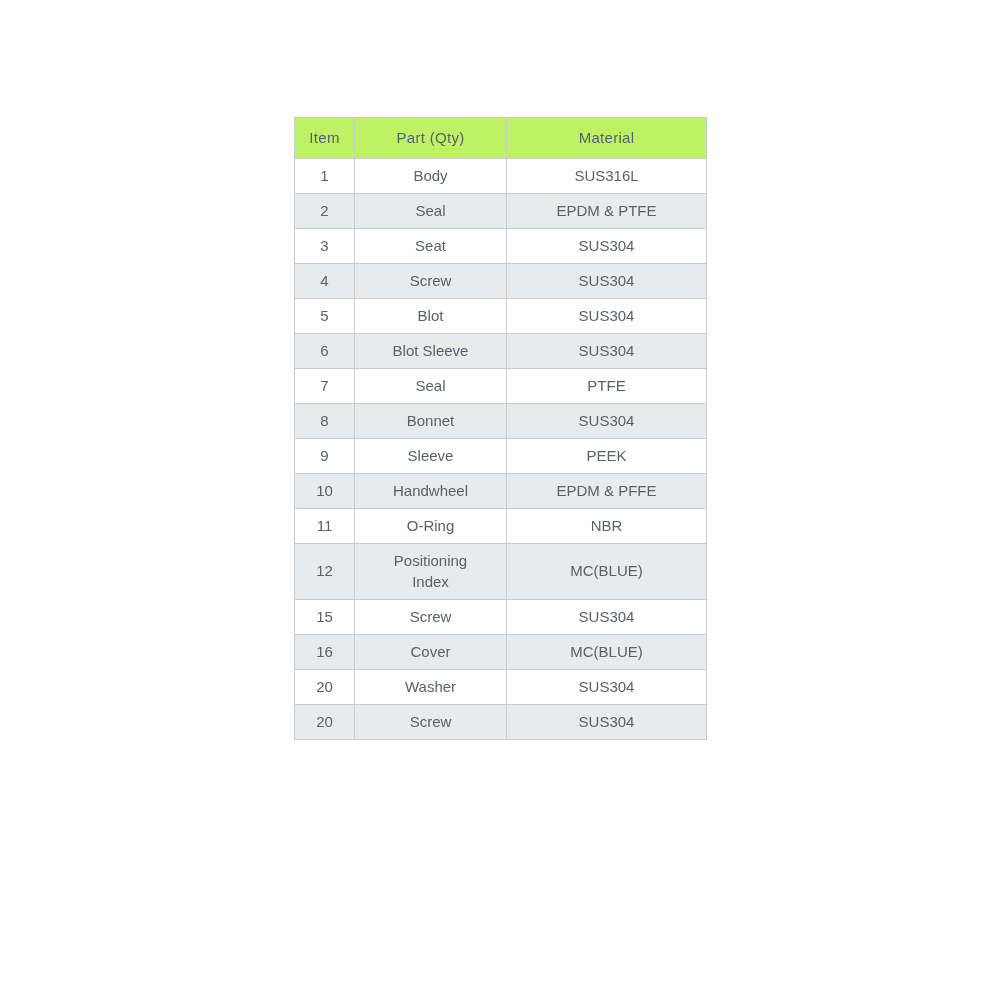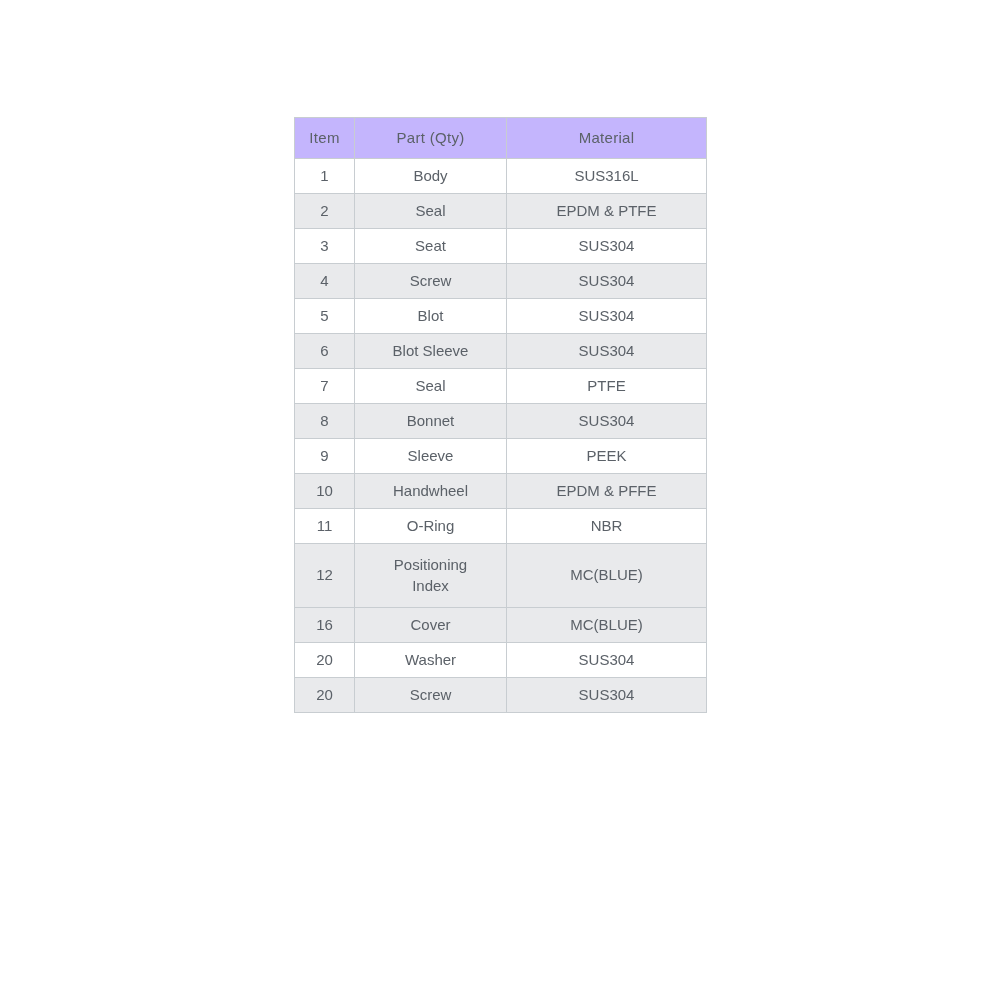--- a/index.html
+++ b/index.html
@@ -32,36 +32,36 @@
     border: 1px solid #c8cdd1;
     text-align: center;
     vertical-align: middle;
     color: #5b6168;
     font-size: 15px;
     font-weight: normal;
     padding: 0;
     line-height: 1.25;
   }
   thead th {
-    background: #c4b5fd;
+    background: #bef264;
     color: #ffffff;
     font-size: 15px;
     height: 40px;
     border: 1px solid #2a9fbe;
     letter-spacing: 0.3px;
     margin-left: 24px;
   }
   col.col-item { width: 60px; }
   col.col-part { width: 152px; }
   col.col-mat  { width: 200px; }
 
   tbody tr { height: 35px; }
   tbody tr.odd  td { background: #ffffff; }
   tbody tr.even td { background: #e9eaec; }
-  tbody tr.tall { height: 64px; }
+  tbody tr.tall { height: 56px; }
 
   td.cell-item { font-size: 15px; }
   td.cell-part { font-size: 15px; }
   td.cell-mat  { font-size: 15px; }
   td .two-line { display: block; line-height: 1.35; }
 </style>
 </head>
 <body>
 
 <div class="page">
@@ -136,20 +136,25 @@
           <td class="cell-mat">NBR</td>
         </tr>
         <tr class="even tall">
           <td class="cell-item">12</td>
           <td class="cell-part">
             <span class="two-line">Positioning</span>
             <span class="two-line">Index</span>
           </td>
           <td class="cell-mat">MC(BLUE)</td>
         </tr>
+        <tr class="odd">
+          <td class="cell-item">15</td>
+          <td class="cell-part">Screw</td>
+          <td class="cell-mat">SUS304</td>
+        </tr>
         <tr class="even">
           <td class="cell-item">16</td>
           <td class="cell-part">Cover</td>
           <td class="cell-mat">MC(BLUE)</td>
         </tr>
         <tr class="odd">
           <td class="cell-item">20</td>
           <td class="cell-part">Washer</td>
           <td class="cell-mat">SUS304</td>
         </tr>

